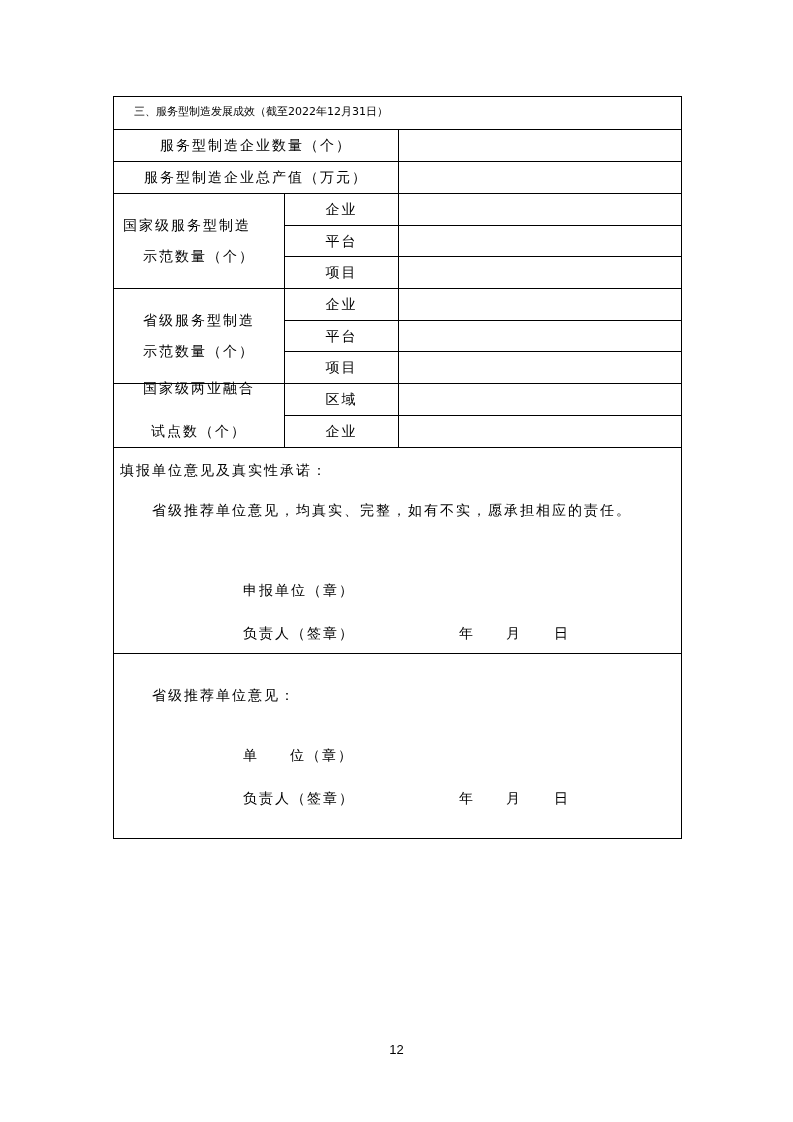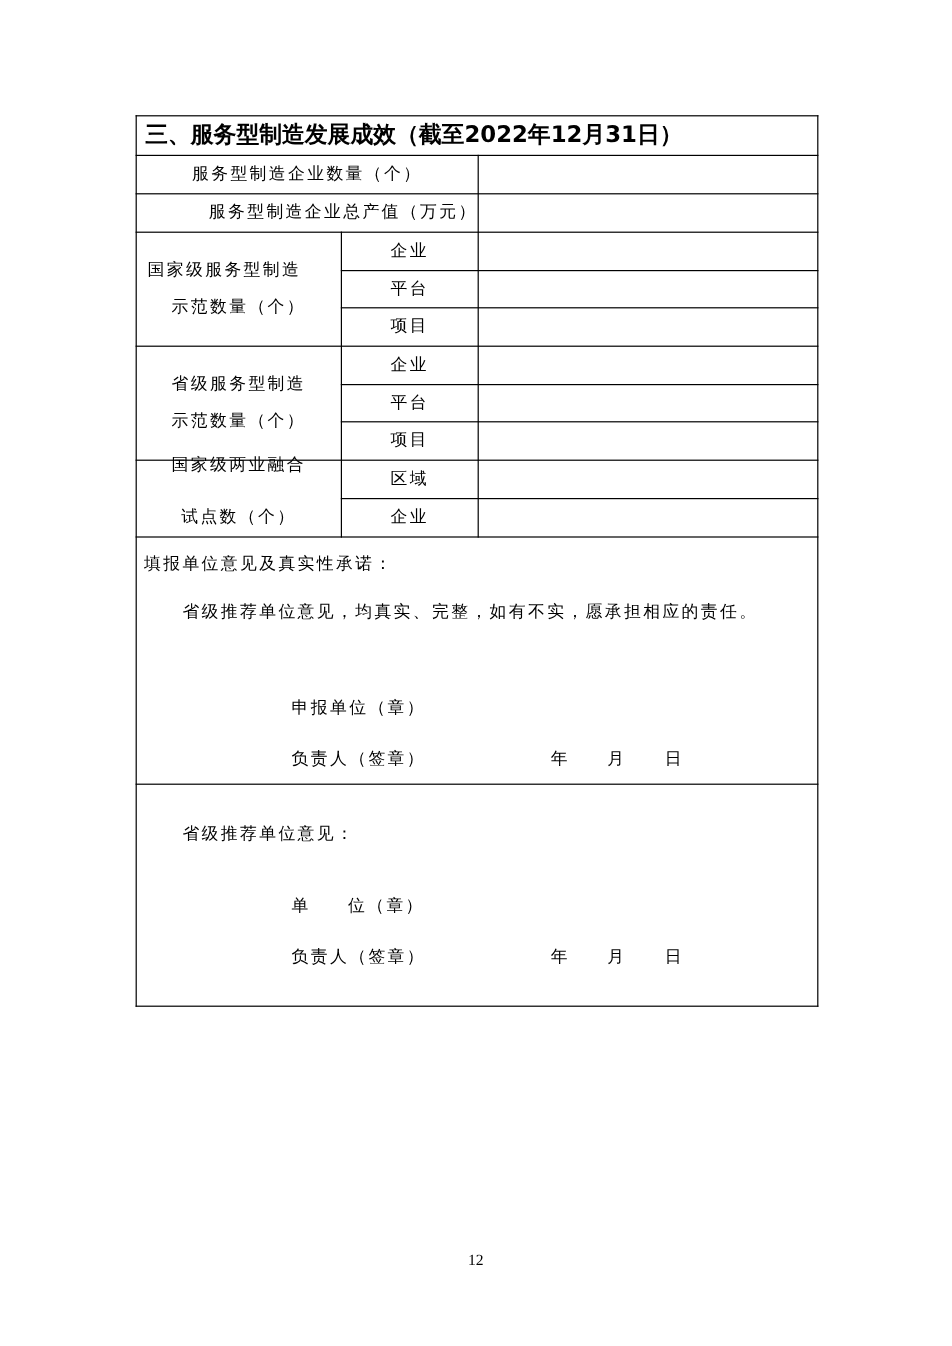--- a/index.html
+++ b/index.html
@@ -3,23 +3,23 @@
 <meta charset="utf-8">
 <style>
   html, body { margin: 0; padding: 0; background: #ffffff; }
   body { width: 793px; height: 1122px; position: relative; overflow: hidden;
          font-family: "DejaVu Sans", "Liberation Sans", sans-serif; color: #000; }
   .abs { position: absolute; }
   .hline { position: absolute; height: 1px; background: #000; }
   .vline { position: absolute; width: 1px; background: #000; }
   .txt { position: absolute; font-size: 14px; line-height: 16px; white-space: pre; letter-spacing: 2px; }
   .center { text-align: center; }
-  .bold { font-weight: bold; letter-spacing: 0; font-size: 19px; }
+  .bold { font-weight: normal; letter-spacing: 0; font-size: 11px; margin-left: 13px; }
   .pagenum { position: absolute; top: 1042px; left: 0; width: 793px; text-align: center;
-             font-family: Liberation Serif, serif; font-size: 13px; }
+             font-family: Liberation Sans, sans-serif; font-size: 13px; }
 </style>
 </head>
 <body>
 
 <div>
 
   <div class="vline" style="left:113px; top:96px; height:743px;"></div>
   <div class="vline" style="left:681px; top:96px; height:743px;"></div>
 
   <div class="hline" style="left:113px; top:96px; width:569px;"></div>
@@ -40,21 +40,21 @@
 
   <div class="vline" style="left:398px; top:129px; height:319px;"></div>
   <div class="vline" style="left:284px; top:193px; height:255px;"></div>
 </div>
 
 <div class="txt bold" style="left:121px; top:104px;">三、服务型制造发展成效（截至2022年12月31日）</div>
 
 <div class="txt center" style="left:114px; width:284px; top:137px;">服务型制造企业数量（个）</div>
 <div class="abs" style="left:399px; top:130px; width:282px; height:31px;"></div>
 
-<div class="txt center" style="left:114px; width:284px; top:169px;text-align:right;">服务型制造企业总产值（万元）</div>
+<div class="txt center" style="left:114px; width:284px; top:169px;">服务型制造企业总产值（万元）</div>
 <div class="abs" style="left:399px; top:162px; width:282px; height:31px;"></div>
 
 <div class="txt center" style="left:102px; width:170px; top:217px;">国家级服务型制造</div>
 <div class="txt center" style="left:114px; width:170px; top:248px;">示范数量（个）</div>
 <div class="txt center" style="left:285px; width:113px; top:201px;">企业</div>
 <div class="txt center" style="left:285px; width:113px; top:233px;">平台</div>
 <div class="txt center" style="left:285px; width:113px; top:264px;">项目</div>
 <div class="abs" style="left:399px; top:194px; width:282px; height:31px;"></div>
 <div class="abs" style="left:399px; top:226px; width:282px; height:30px;"></div>
 <div class="abs" style="left:399px; top:257px; width:282px; height:31px;"></div>

